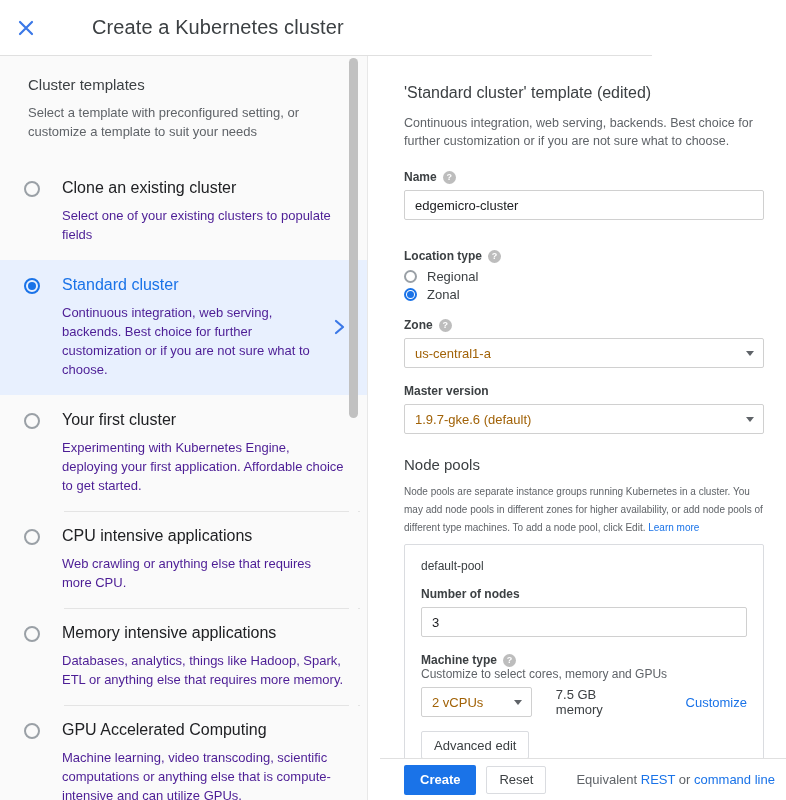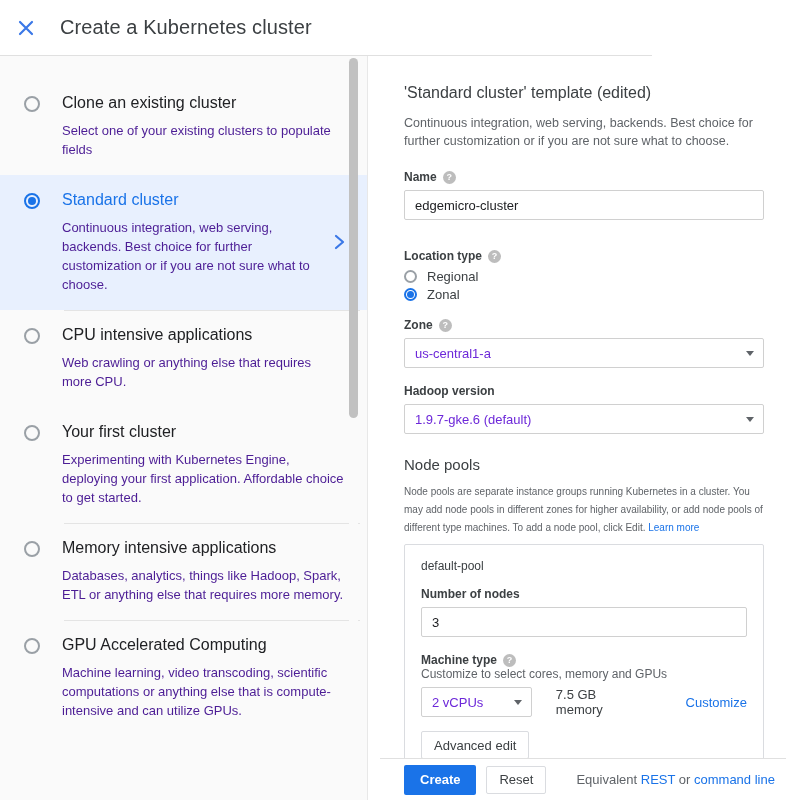--- a/index.html
+++ b/index.html
@@ -16,21 +16,21 @@
     overflow: hidden;
     background: #ffffff;
   }
 
   
   .header {
     position: absolute; top: 0; left: 0;
     width: 652px; height: 56px;
     background: #ffffff;
     border-bottom: 1px solid #e0e0e0;
-    display: flex; align-items: center;
+    display: flex; align-items: center; gap: 32px;
   }
   .close-btn {
     width: 24px; height: 24px;
     margin-left: 14px; margin-right: 22px;
     display: flex; align-items: center; justify-content: center;
     cursor: pointer;
   }
   .close-btn svg { display: block; }
   .header-title {
     font-size: 20px;
@@ -194,21 +194,21 @@
   }
   .radio-label { font-size: 13px; color: #3c4043; }
 
   .select {
     position: relative;
     width: 100%; height: 30px;
     border: 1px solid #d0d0d0; border-radius: 2px;
     background: #ffffff;
     display: flex; align-items: center;
     padding: 0 10px;
-    font-size: 13px; color: #6d28d9;
+    font-size: 13px; color: #a16207;
     cursor: pointer;
   }
   .select .caret {
     position: absolute; right: 9px; top: 50%;
     margin-top: -2px;
     width: 0; height: 0;
     border-left: 4px solid transparent;
     border-right: 4px solid transparent;
     border-top: 5px solid #5f6368;
   }
@@ -295,20 +295,24 @@
       </svg>
     </div>
     <div class="header-title">Create a Kubernetes cluster</div>
   </div>
 
   <div class="body">
 
     <div class="left-panel">
       <div class="left-scroll">
 
+        <div class="lp-head">
+          <div class="lp-title">Cluster templates</div>
+          <div class="lp-sub">Select a template with preconfigured setting, or customize a template to suit your needs</div>
+        </div>
 
         <div class="tpl-list">
 
           <div class="tpl-item first">
 
             <div class="radio"></div>
             <div class="tpl-text">
               <div class="tpl-name">Clone an existing cluster</div>
               <div class="tpl-desc">Select one of your existing clusters to populate fields</div>
             </div>
@@ -321,35 +325,35 @@
               <div class="tpl-name">Standard cluster</div>
               <div class="tpl-desc">Continuous integration, web serving, backends. Best choice for further customization or if you are not sure what to choose.</div>
             </div>
             <div class="chev">
               <svg width="14" height="18" viewBox="0 0 14 18" aria-hidden="true">
                 <path d="M3 3 L10 9 L3 15" fill="none" stroke="#3b78e7" stroke-width="2.2" stroke-linecap="round" stroke-linejoin="round"></path>
               </svg>
             </div>
           </div>
 
+          <div class="tpl-item after-selected">
+
+            <div class="radio"></div>
+            <div class="tpl-text">
+              <div class="tpl-name">Your first cluster</div>
+              <div class="tpl-desc">Experimenting with Kubernetes Engine, deploying your first application. Affordable choice to get started.</div>
+            </div>
+          </div>
+
           <div class="tpl-item">
             <div class="divider-line"></div>
             <div class="radio"></div>
             <div class="tpl-text">
               <div class="tpl-name">CPU intensive applications</div>
               <div class="tpl-desc">Web crawling or anything else that requires more CPU.</div>
-            </div>
-          </div>
-
-          <div class="tpl-item after-selected">
-
-            <div class="radio"></div>
-            <div class="tpl-text">
-              <div class="tpl-name">Your first cluster</div>
-              <div class="tpl-desc">Experimenting with Kubernetes Engine, deploying your first application. Affordable choice to get started.</div>
             </div>
           </div>
 
           <div class="tpl-item">
             <div class="divider-line"></div>
             <div class="radio"></div>
             <div class="tpl-text">
               <div class="tpl-name">Memory intensive applications</div>
               <div class="tpl-desc">Databases, analytics, things like Hadoop, Spark, ETL or anything else that requires more memory.</div>
             </div>
@@ -403,21 +407,21 @@
           <span>Zone</span>
           <span class="help-icon">?</span>
         </div>
         <div class="select">
           <span>us-central1-a</span>
           <span class="caret"></span>
         </div>
 
         
         <div class="field-label" style="margin-top:16px;">
-          <span>Hadoop version</span>
+          <span>Master version</span>
         </div>
         <div class="select">
           <span>1.9.7-gke.6 (default)</span>
           <span class="caret"></span>
         </div>
 
         
         <div class="section-title">Node pools</div>
         <div class="section-desc">
           <span>Node pools are separate instance groups running Kubernetes in a cluster. You may add node pools in different zones for higher availability, or add node pools of different type machines. To add a node pool, click Edit. </span><a class="link">Learn more</a>

